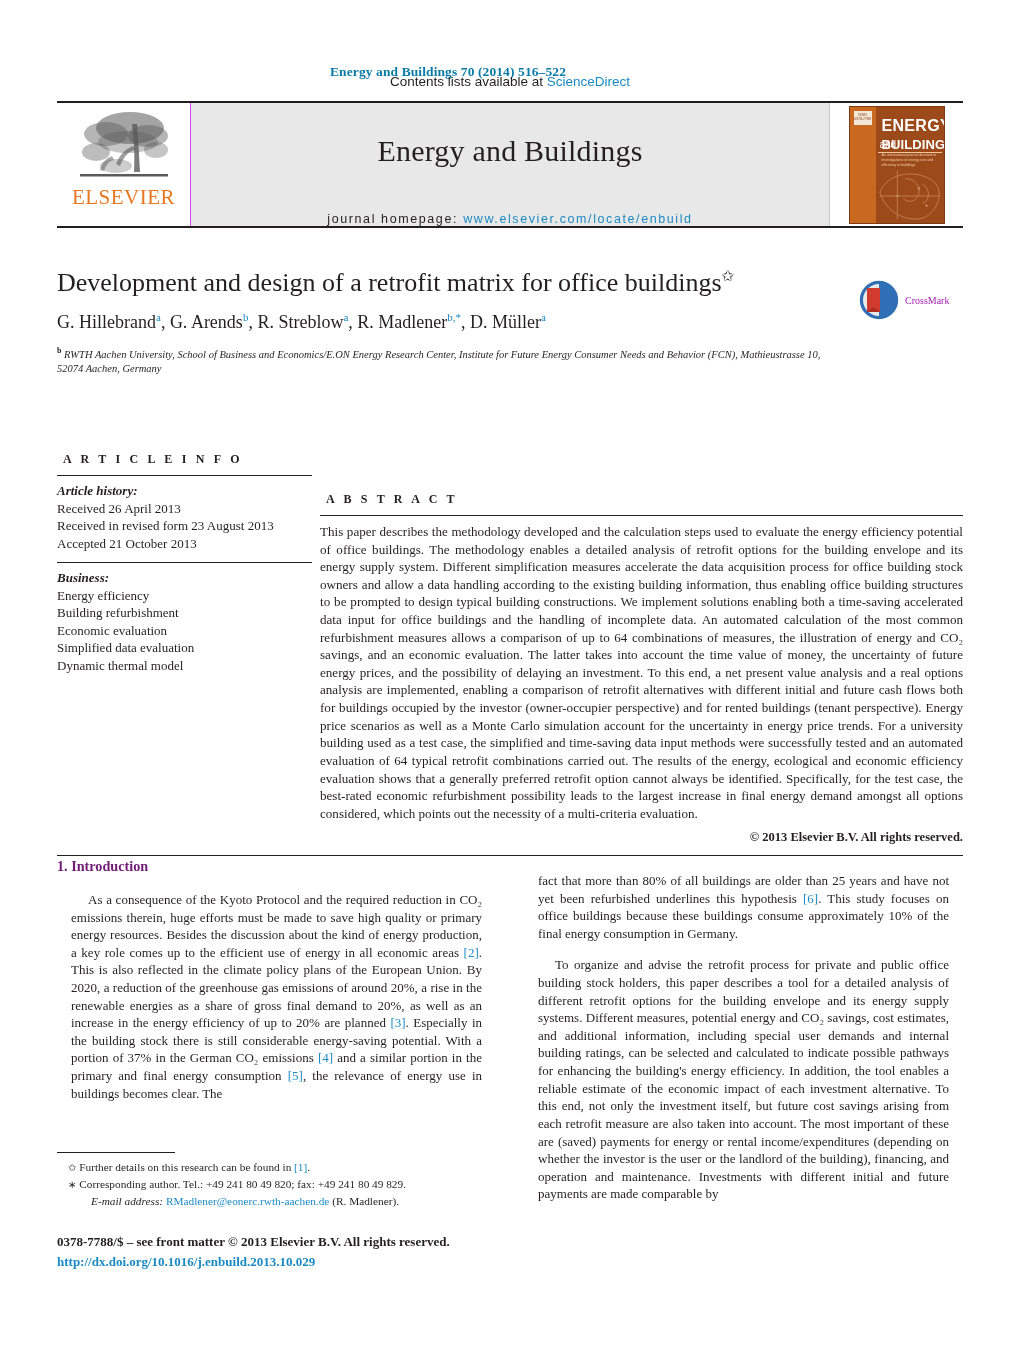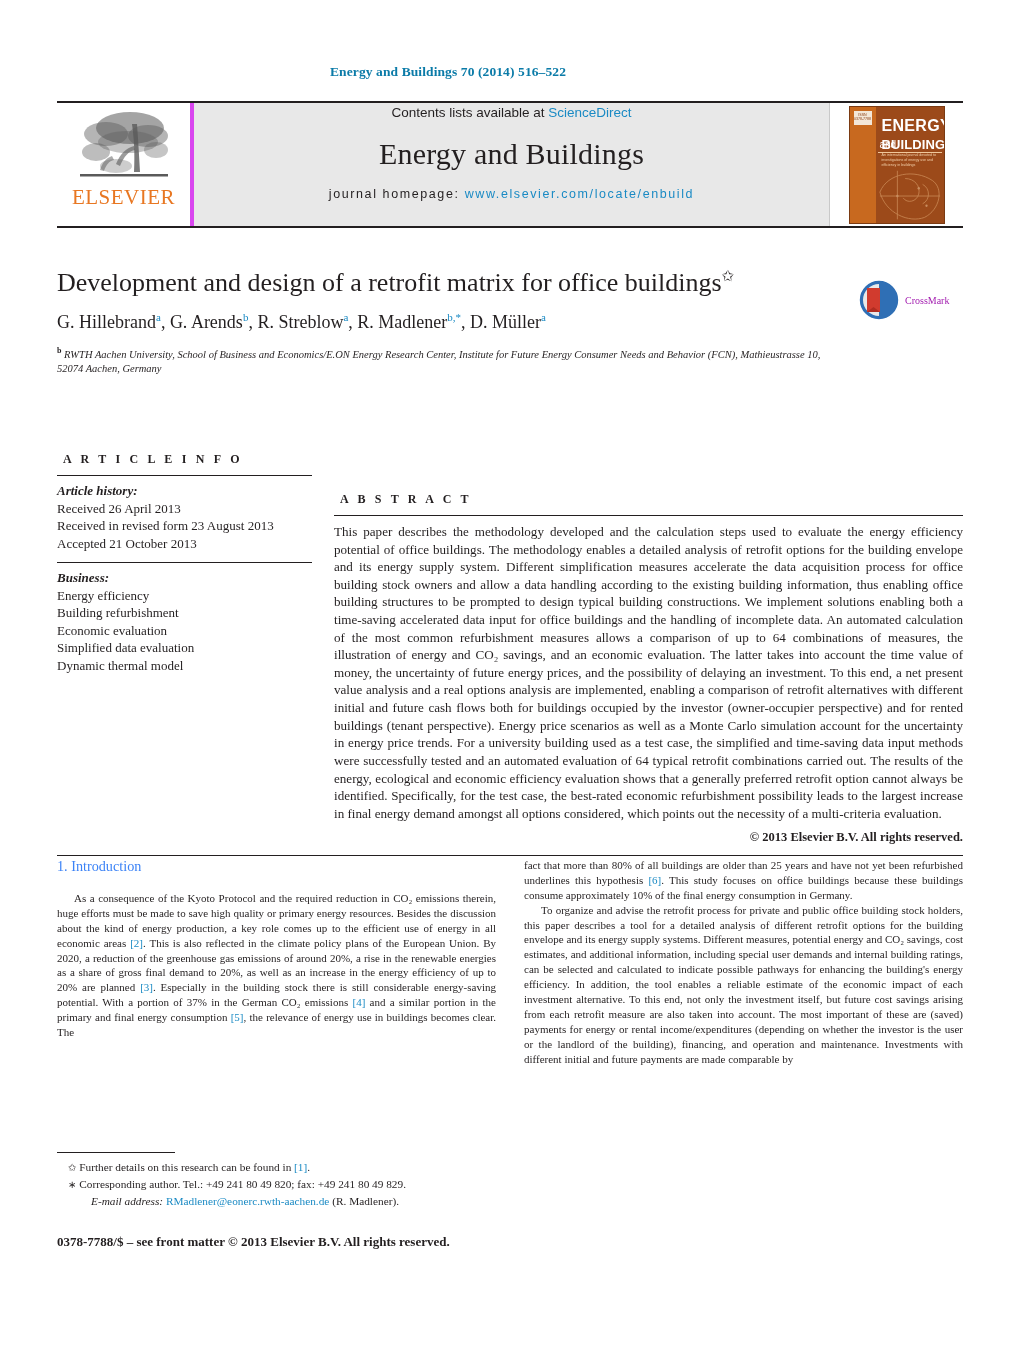--- a/index.html
+++ b/index.html
@@ -69,27 +69,28 @@
     font-family: "Liberation Serif", serif;
     font-size: 21px;
     letter-spacing: 0.5px;
     color: #e87722;
     line-height: 1;
     margin-top: 1px;
   }
   .journal-cell {
     flex: 1 1 auto;
     background: #e8e8e8;
-    border-left: 4px solid #d946ef;
+    border-left: 1px solid #d946ef;
     border-right: 1px solid #c9c9c9;
     display: flex;
     flex-direction: column;
     align-items: center;
-    justify-content: flex-start;
+    justify-content: flex-end;
     box-sizing: border-box;
+    gap: 28px;
   }
   .contents-line {
     font-family: "Liberation Sans", sans-serif;
     font-size: 13.5px;
     color: #231f20;
     margin-top: 2px;
   }
   .contents-line .sd {
     color: #1a8ac4;
   }
@@ -260,21 +261,21 @@
 
   
   .infoband {
     position: absolute;
     top: 452px;
     left: 57px;
     width: 906px;
   }
   .infoband-inner {
     display: flex;
-    gap: 22px;
+    gap: 8px;
   }
   .col-info { width: 255px; flex: 0 0 255px; }
   .col-abs  { flex: 1 1 auto; margin-top: 40px; }
 
   .section-tag {
     font-family: "Liberation Serif", serif;
     font-weight: bold;
     font-size: 12px;
     letter-spacing: 3.2px;
     color: #231f20;
@@ -323,32 +324,32 @@
     position: absolute;
     top: 858px;
     left: 57px;
     width: 906px;
     display: flex;
     gap: 28px;
   }
   .bcol { width: 439px; flex: 0 0 439px; }
   h2.sec-head {
     font-family: "Liberation Serif", serif;
-    font-weight: normal;
+    font-weight: bold;
     font-size: 14.2px;
     margin: 0 0 16px 0;
-    color: #3b82f6;
+    color: #701a75;
   }
   p.para {
     font-family: "Liberation Serif", serif;
-    font-size: 11px;
+    font-size: 13px;
     line-height: 1.355;
     text-align: justify;
     text-indent: 17px;
-    margin: 0;
+    margin: 14px;
     color: #231f20;
     hyphens: auto;
   }
   p.para.cont { text-indent: 0; }
   .ref { color: #1a8ac4; }
 
   
   .footnotes {
     position: absolute;
     top: 1152px;
@@ -538,15 +539,16 @@
     </div>
     <div class="fn-line" style="padding-left:34px;text-indent:0;">
       <span class="em">E-mail address:</span>
       <span class="lnk">RMadlener@eonerc.rwth-aachen.de</span>
       <span>(R. Madlener).</span>
     </div>
   </div>
 
   <div class="imprint">
     <div>0378-7788/$ – see front matter © 2013 Elsevier B.V. All rights reserved.</div>
+    <div class="doi">http://dx.doi.org/10.1016/j.enbuild.2013.10.029</div>
   </div>
 
 </div>
 
 </body></html>

